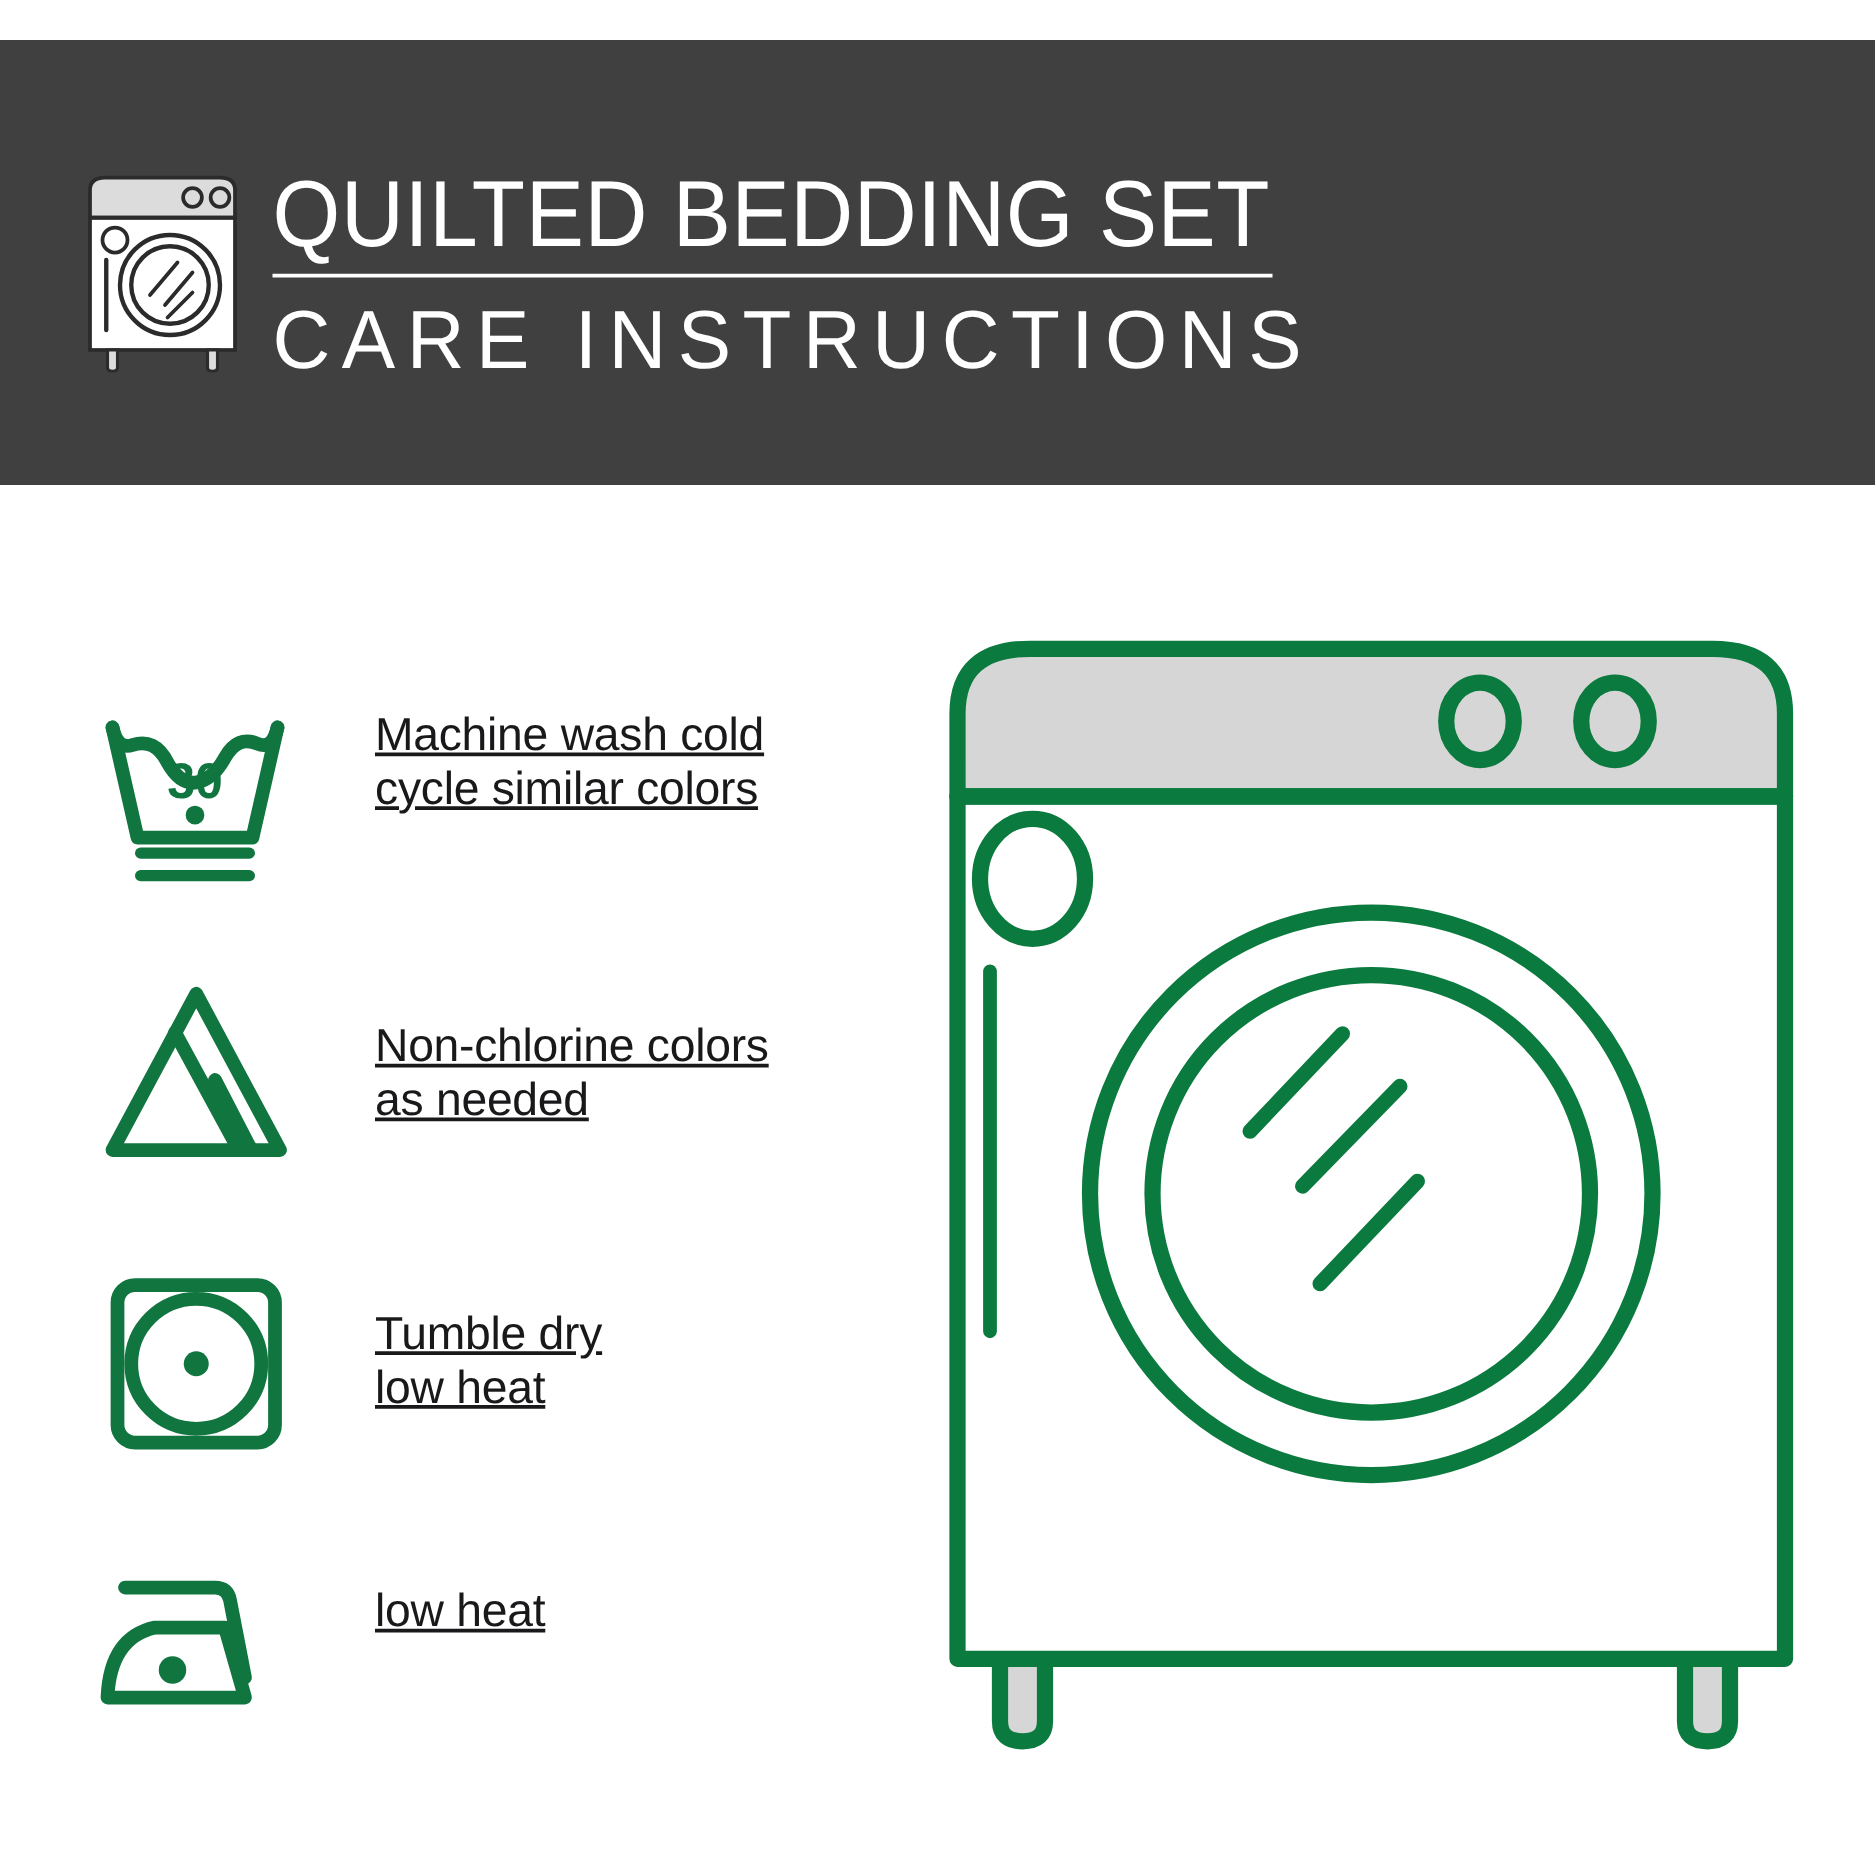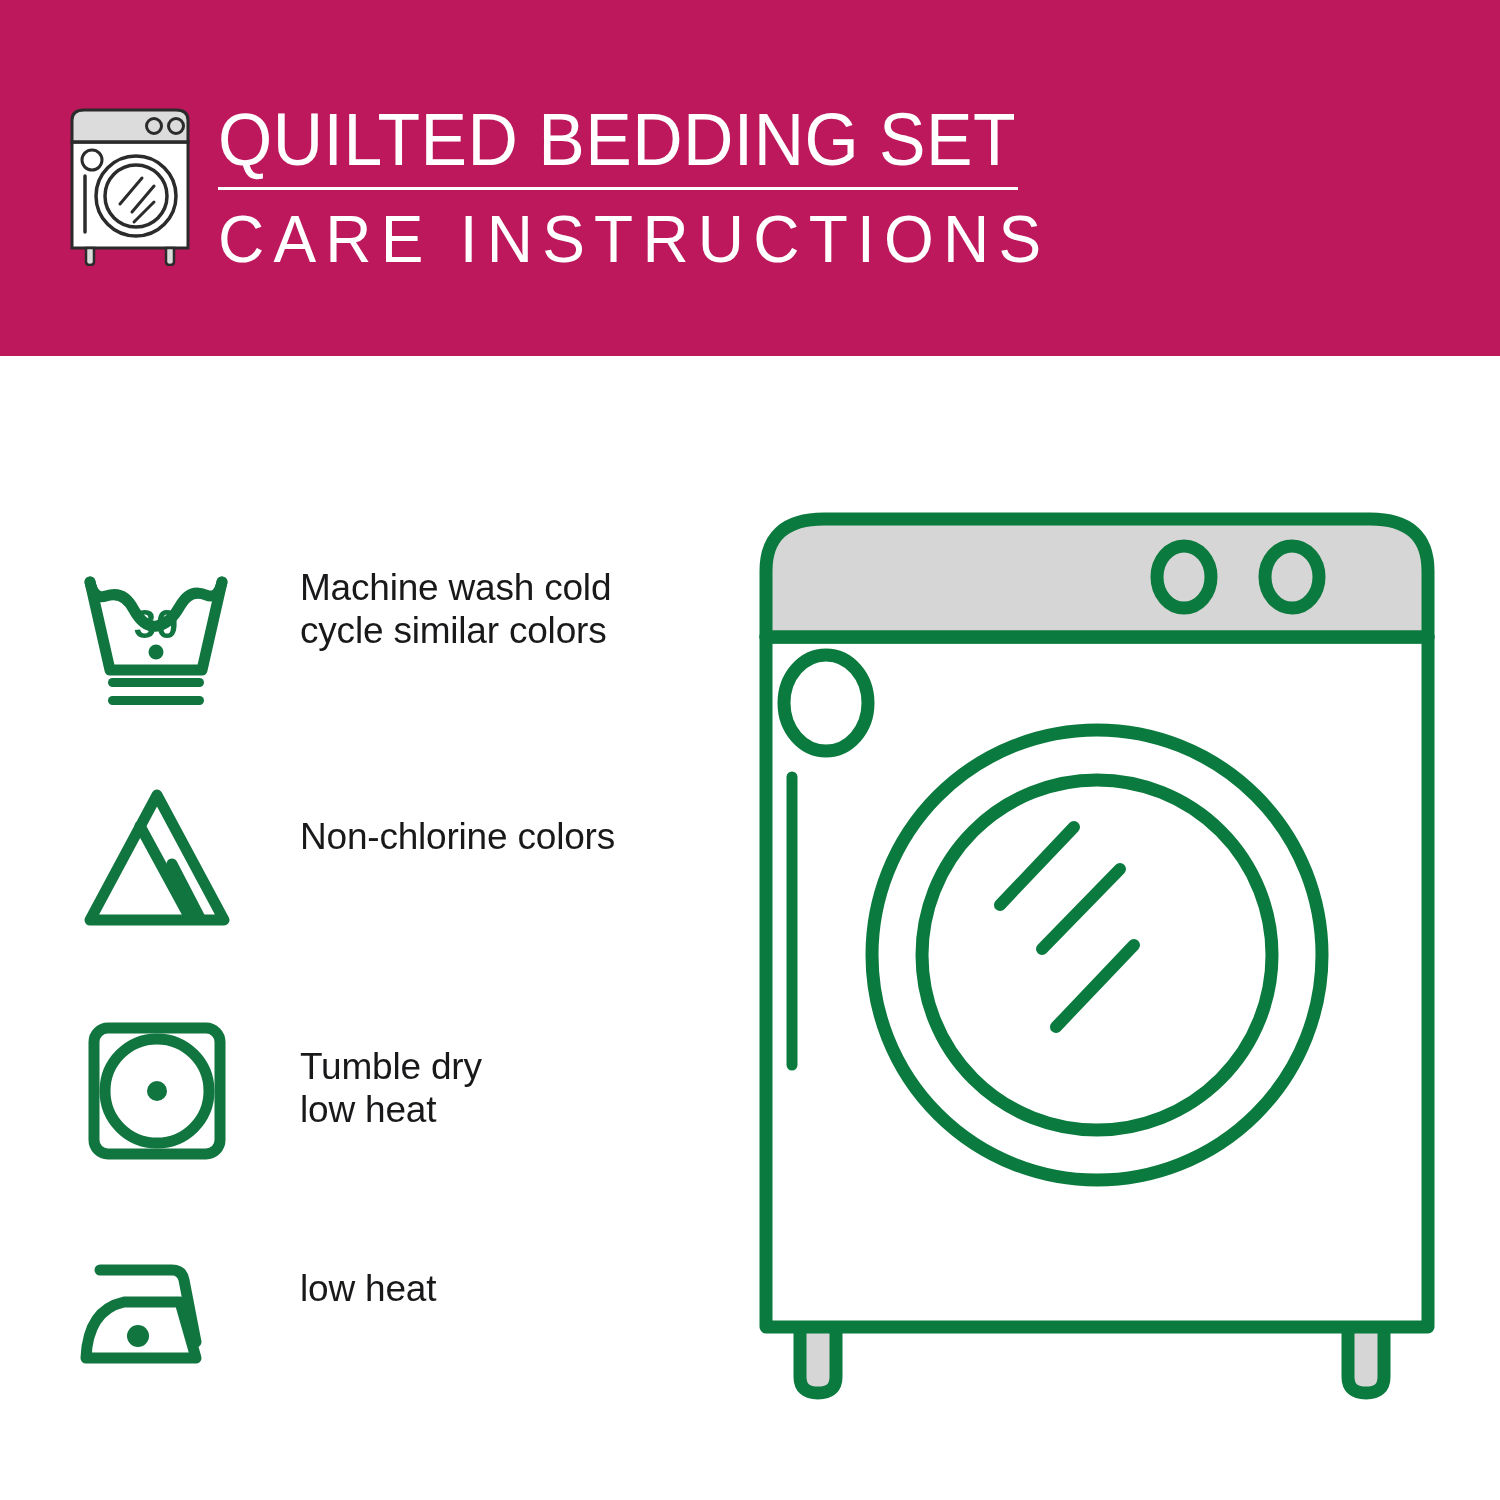--- a/index.html
+++ b/index.html
@@ -81,20 +81,21 @@
     width: 170px; height: 160px;
   }
   .care-row .lbl {
     position: absolute;
     left: 300px;
     color: #19181a;
     font-size: 37px;
     line-height: 42.5px;
     font-weight: 400;
     letter-spacing: -0.2px;
+    text-decoration: underline;
   }
   #row-wash   { top: 152px; }
   #row-bleach { top: 378px; }
   #row-dry    { top: 608px; }
   #row-iron   { top: 836px; }
 
   #row-wash   .lbl { top: 15px; }
   #row-bleach .lbl { top: 38px; }
   #row-dry    .lbl { top: 38px; }
   #row-iron   .lbl { top: 32px; }
@@ -104,21 +105,21 @@
     position: absolute;
     left: 752px; top: 505px;
     width: 690px; height: 900px;
   }
 </style>
 </head>
 <body>
 
 <div id="page">
 
-  <div id="header" style="background: #be185d;">
+  <div id="header" style="background: #404040; margin-top: 32px;">
 
     <div id="header-icon">
       <svg viewBox="0 0 136 162" width="136" height="162" aria-hidden="true">
 
         <rect x="10" y="38" width="116" height="106" fill="#ffffff" stroke="#2b2b2b" stroke-width="3"></rect>
 
         <path d="M10 38 L10 16 Q10 6 22 6 L114 6 Q126 6 126 16 L126 38 Z" fill="#dcdcdc" stroke="#2b2b2b" stroke-width="3"></path>
         <line x1="10" y1="38" x2="126" y2="38" stroke="#2b2b2b" stroke-width="3"></line>
 
         <circle cx="92" cy="22" r="7.5" fill="none" stroke="#2b2b2b" stroke-width="3"></circle>
@@ -180,20 +181,21 @@
 
             <path d="M85 17 L152 142 L18 142 Z"></path>
 
             <line x1="68" y1="48" x2="118" y2="140"></line>
             <line x1="100" y1="86" x2="128" y2="140"></line>
           </g>
         </svg>
       </div>
       <div class="lbl">
         <div>Non-chlorine colors</div>
+        <div>as needed</div>
       </div>
     </div>
 
     <div class="care-row" id="row-dry">
       <div class="sym">
         <svg viewBox="0 0 170 160" width="170" height="160" aria-hidden="true">
           <g fill="none" stroke="#117540" stroke-width="11" stroke-linejoin="round">
             <rect x="22" y="20" width="126" height="126" rx="14"></rect>
             <circle cx="85" cy="83" r="52"></circle>
           </g>

